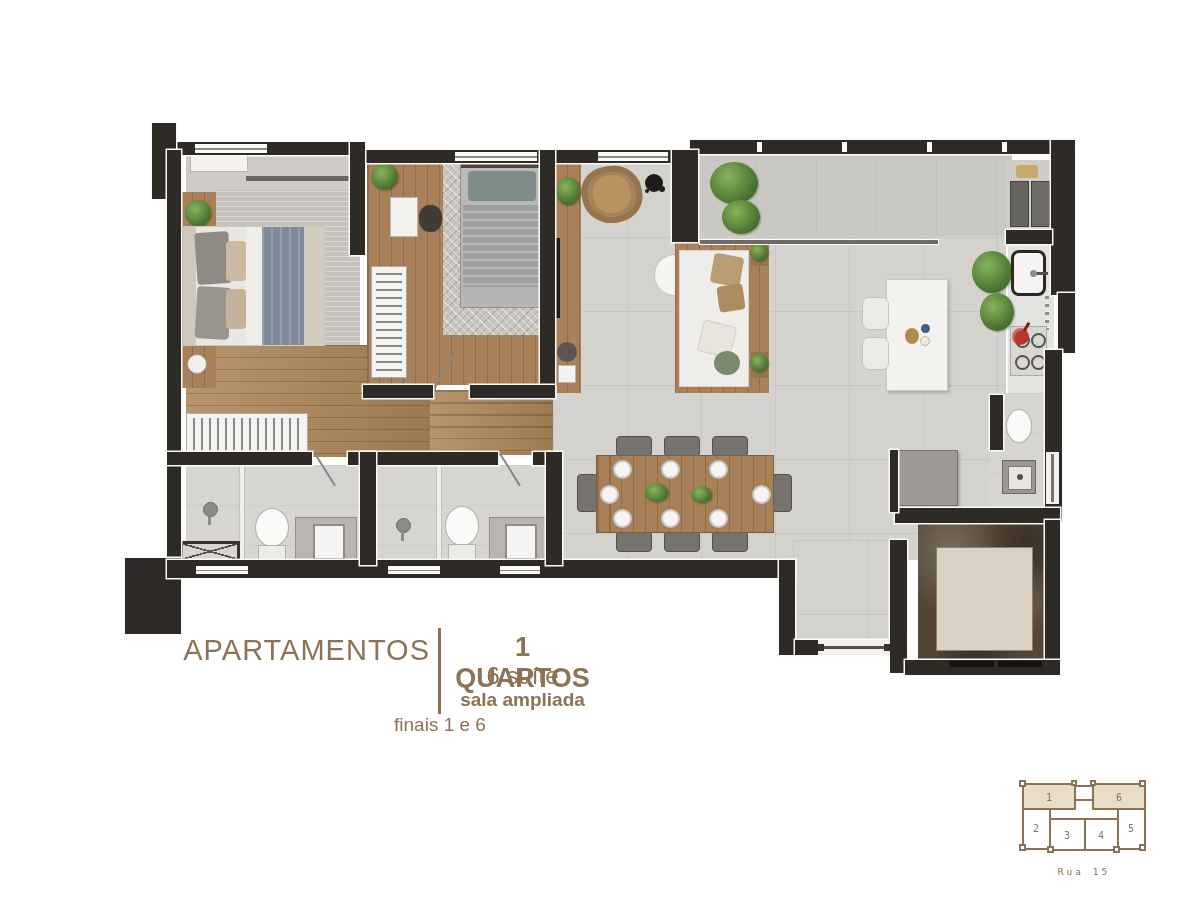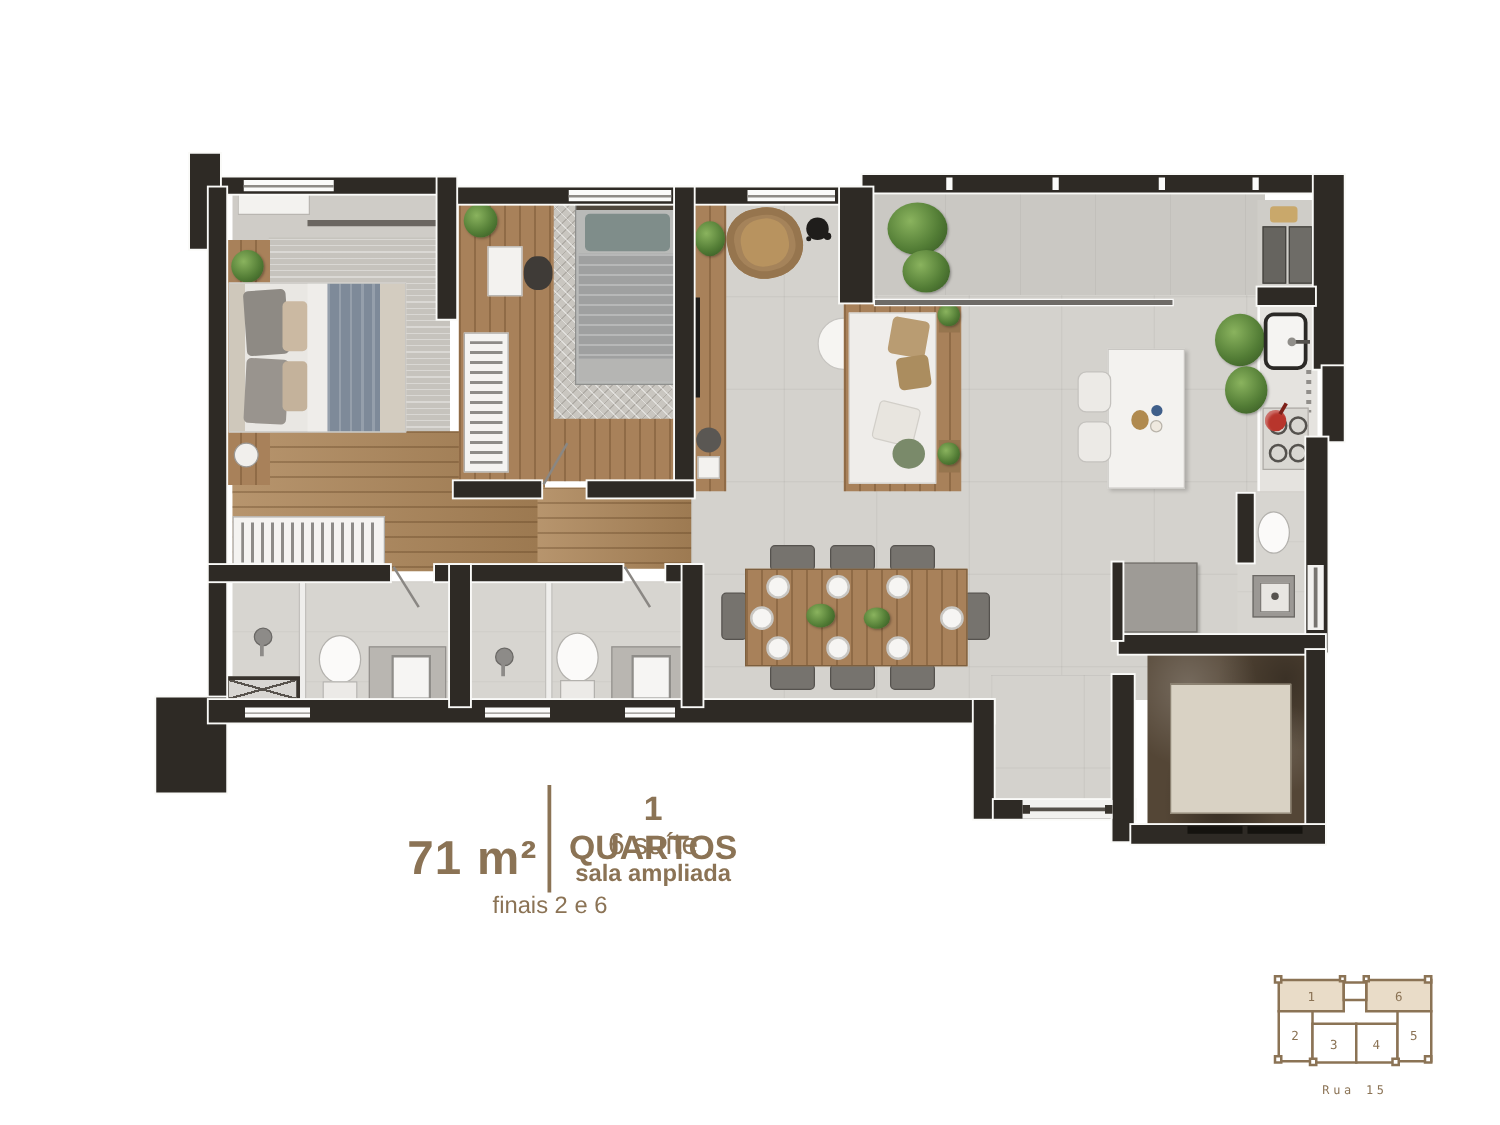--- a/index.html
+++ b/index.html
@@ -273,26 +273,26 @@
       <div class="abs" style="left:0;top:4px;width:6px;height:7px;background:#38332d;"></div>
       <div class="abs" style="left:66px;top:4px;width:6px;height:7px;background:#38332d;"></div>
     </div>
     <div class="open" style="left:1046px;top:452px;width:13px;height:52px;background:#f2f1ef;">
       <div class="abs" style="left:5px;top:2px;width:3px;height:48px;background:#777470;"></div>
     </div>
     <div class="mark" style="left:950px;top:661px;width:44px;height:6px;background:#15130f;"></div>
     <div class="mark" style="left:998px;top:661px;width:44px;height:6px;background:#15130f;"></div>
   </div>
 
-  <div class="caption cap-l2" style="left:130px;top:666px;width:300px;text-align:right;">71 m²</div>
+  <div class="caption cap-l1" style="left:130px;top:634px;width:300px;text-align:right;">APARTAMENTOS</div>
   <div class="caption" style="left:438px;top:628px;width:3px;height:86px;background:#8b7355;"></div>
   <div class="caption cap-r1" style="left:450px;top:632px;width:145px;text-align:center;">1 QUARTOS</div>
   <div class="caption cap-r2" style="left:450px;top:662px;width:145px;text-align:center;">6 suíte</div>
   <div class="caption cap-r3" style="left:450px;top:689px;width:145px;text-align:center;">sala ampliada</div>
-  <div class="caption cap-foot" style="left:320px;top:714px;width:240px;text-align:center;">finais 2 e 6</div>
+  <div class="caption cap-foot" style="left:320px;top:714px;width:240px;text-align:center;">finais 1 e 6</div>
 
   <svg class="abs keyplan" style="left:1000px;top:776px;z-index:6;" width="160" height="108" viewBox="0 0 160 108">
     <g stroke="#8b7355" stroke-width="2" fill="none">
       <rect x="23" y="8" width="52" height="25" fill="#e9dcc8"></rect>
       <rect x="93" y="8" width="52" height="25" fill="#e9dcc8"></rect>
       <rect x="75" y="10" width="18" height="14" fill="#ffffff"></rect>
       <rect x="23" y="33" width="27" height="40" fill="#ffffff"></rect>
       <rect x="50" y="43" width="35" height="31" fill="#ffffff"></rect>
       <rect x="85" y="43" width="33" height="31" fill="#ffffff"></rect>
       <rect x="118" y="33" width="27" height="40" fill="#ffffff"></rect>

